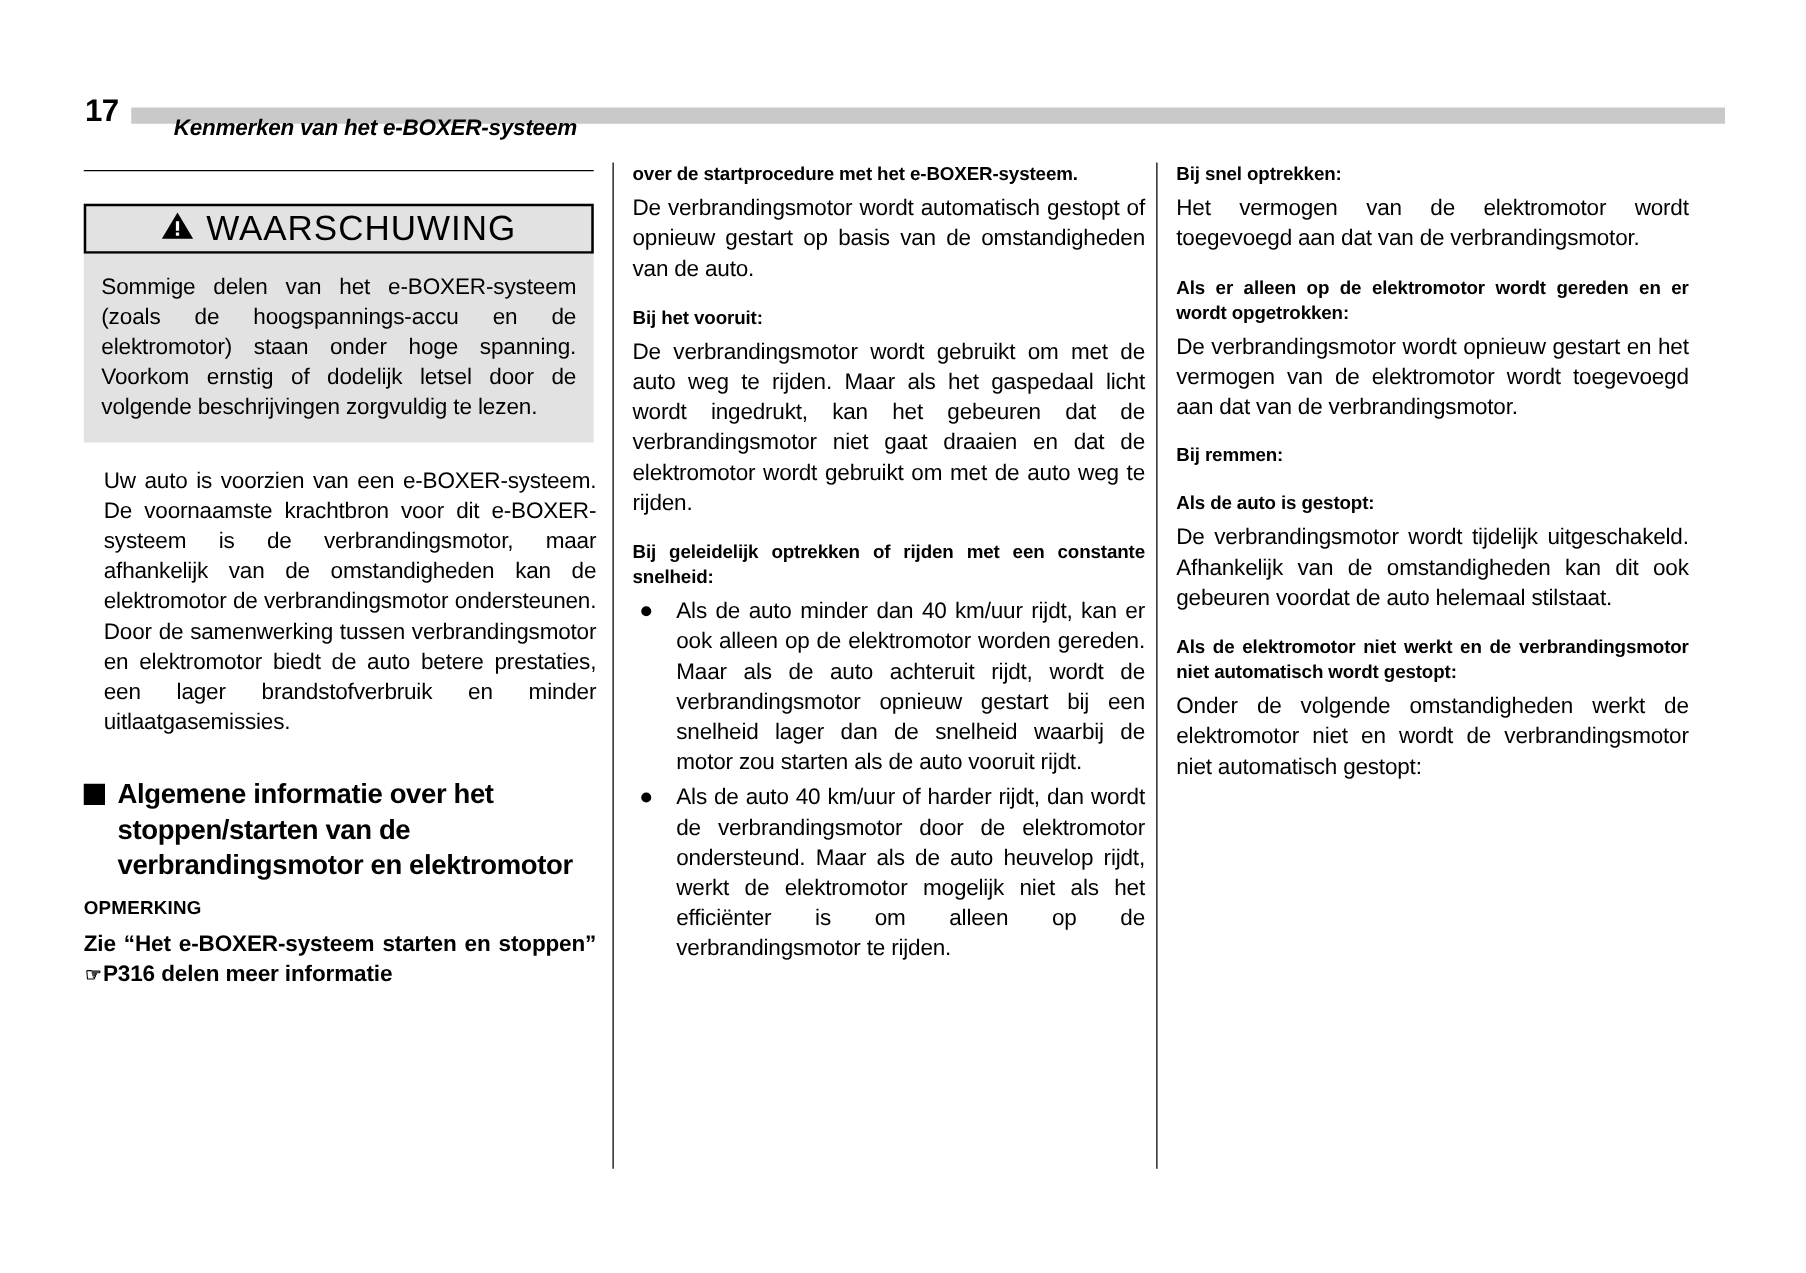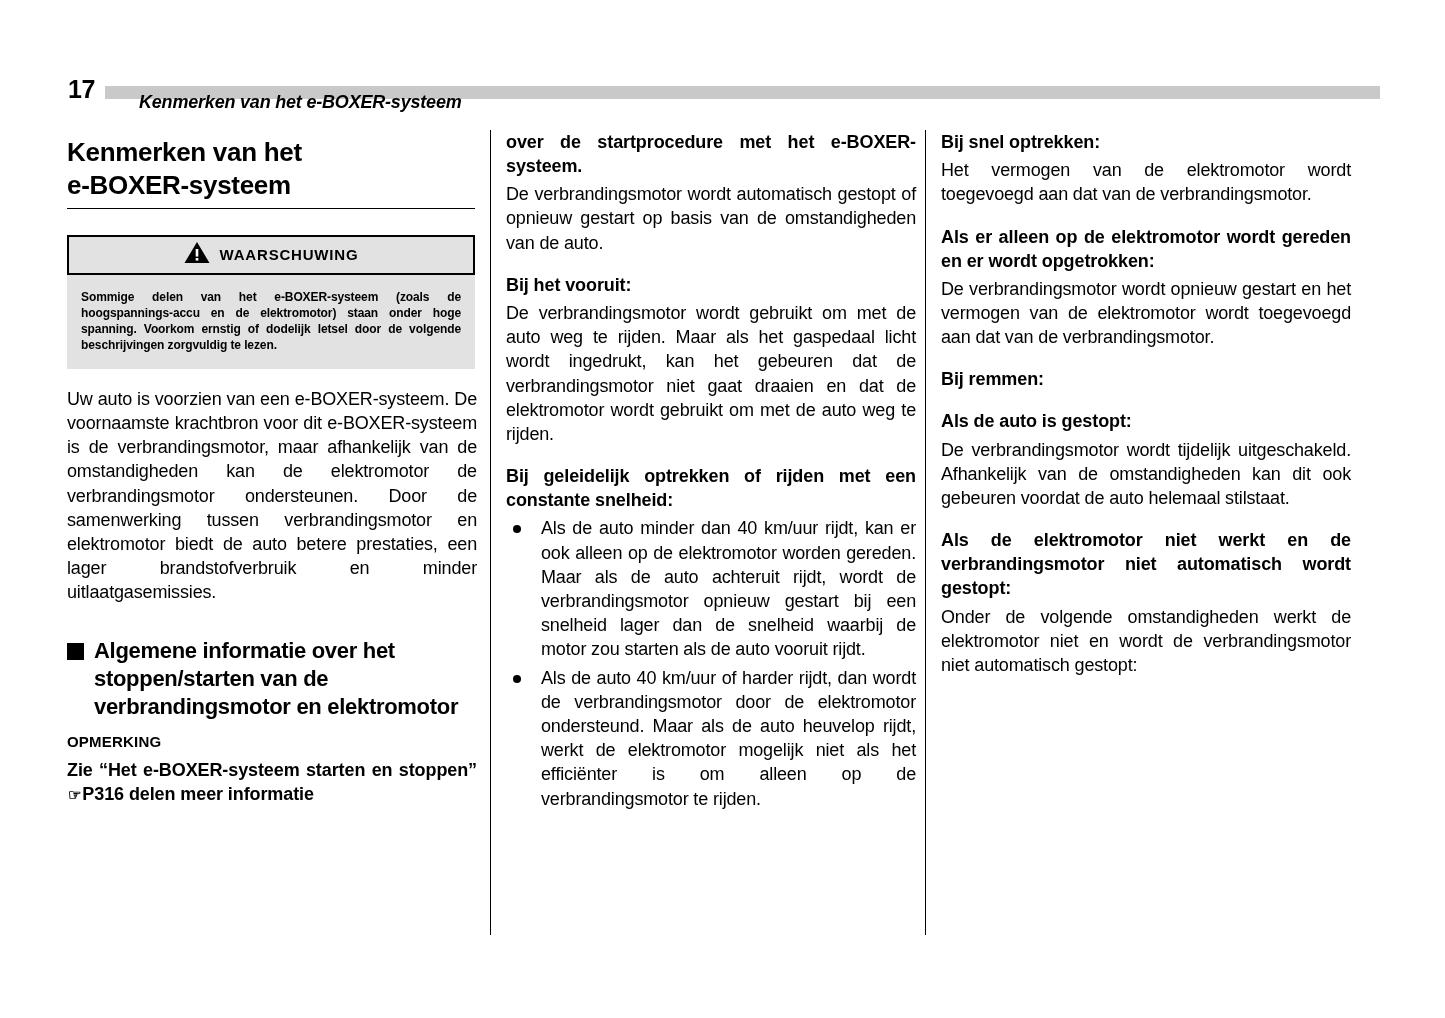--- a/index.html
+++ b/index.html
@@ -105,46 +105,46 @@
     height: 36px;
     display: flex;
     align-items: center;
     justify-content: center;
     gap: 10px;
   }
   .warn-tri {
     display: block;
   }
   .warning-head-label {
-    font-size: 15px;
-    font-weight: bold;
+    font-size: 28px;
+    font-weight: normal;
     letter-spacing: 0.8px;
   }
   .warning-body {
     background: #e2e2e2;
     padding: 14px 14px 16px 14px;
-    font-size: 12px;
-    font-weight: bold;
+    font-size: 18px;
+    font-weight: normal;
     line-height: 1.34;
     text-align: justify;
     letter-spacing: -0.1px;
   }
 
   p.body-text {
     font-size: 18px;
     line-height: 1.345;
     text-align: justify;
     margin: 16px 0 0 0;
     letter-spacing: -0.15px;
   }
   p.body-text.tight { margin-top: 4px; }
-  p.body-text.first { margin-top: 18px; }
+  p.body-text.first { margin-top: 18px; margin-left: 16px; }
 
   .sub-head {
-    font-size: 18px;
+    font-size: 15px;
     font-weight: bold;
     line-height: 1.34;
     text-align: justify;
     margin: 18px 0 0 0;
     letter-spacing: -0.1px;
   }
   .sub-head.justify-spread {
     text-align: justify;
   }
   .sub-head.first { margin-top: 0; }
@@ -223,24 +223,20 @@
   <div class="header-title">Kenmerken van het e-BOXER-systeem</div>
 </div>
 
 <div class="columns">
 
   <div class="col-divider divider-1"></div>
   <div class="col-divider divider-2"></div>
 
   <div class="col col-left">
 
-    <h1 class="chapter-title">
-      <span>Kenmerken van het</span><br>
-      <span>e-BOXER-systeem</span>
-    </h1>
     <div class="title-rule"></div>
 
     <div class="warning-block">
       <div class="warning-head">
         <span class="warn-tri">
           <svg width="26" height="23" viewBox="0 0 26 23" aria-hidden="true">
             <polygon points="13,1 25.5,22 0.5,22" fill="#000000"></polygon>
             <rect x="11.7" y="8" width="2.6" height="7.6" fill="#ffffff"></rect>
             <rect x="11.7" y="17" width="2.6" height="2.6" fill="#ffffff"></rect>
           </svg>

